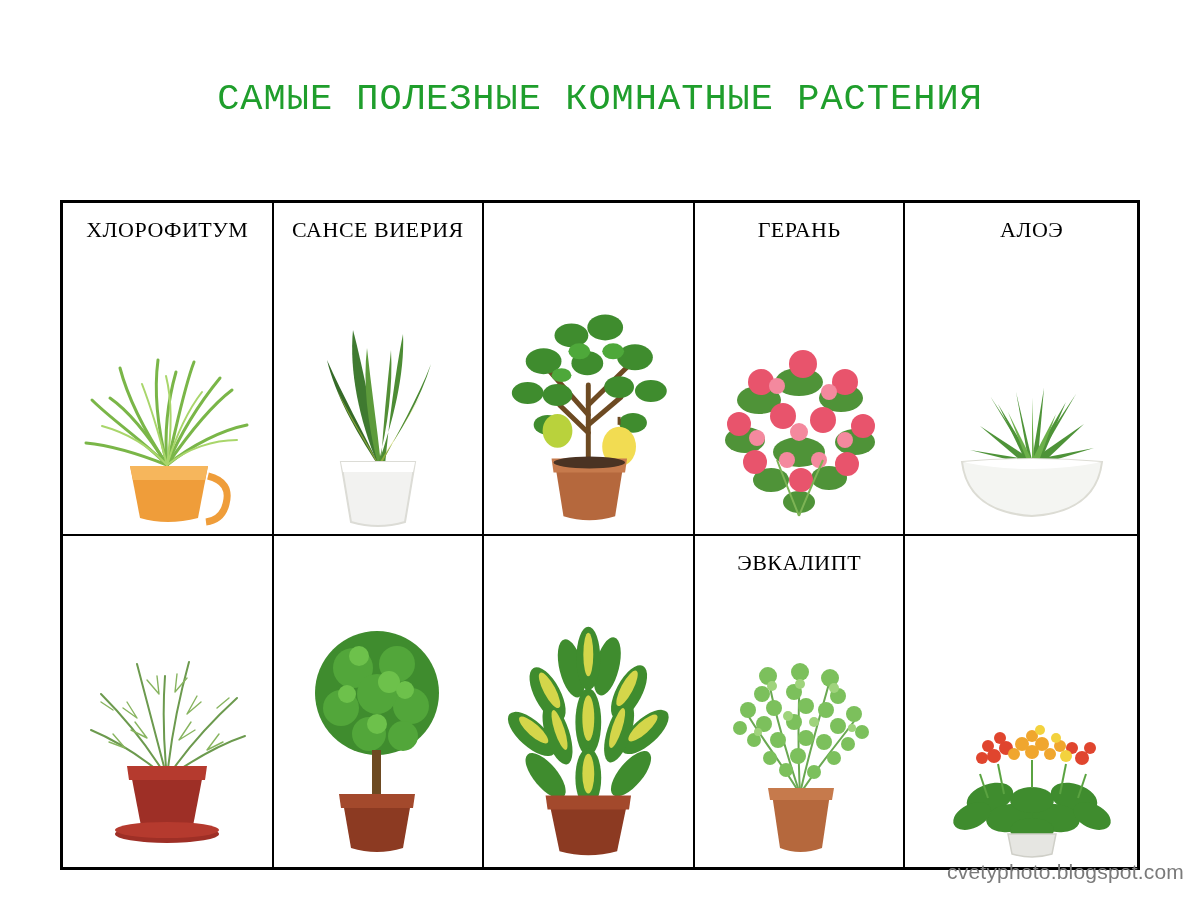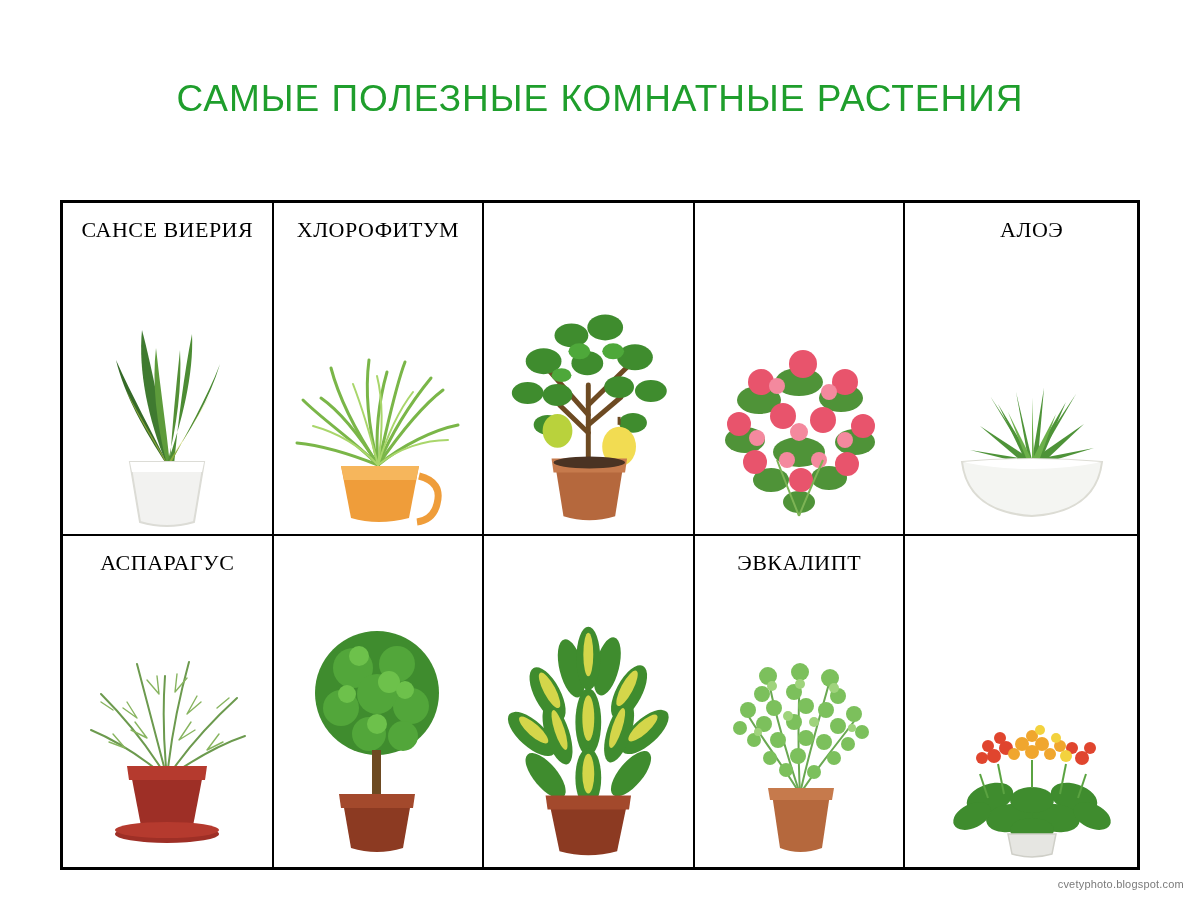--- a/index.html
+++ b/index.html
@@ -22,21 +22,21 @@
     height: 900px;
     background: #ffffff;
   }
 
   .page-title {
     position: absolute;
     top: 78px;
     left: 0;
     width: 1200px;
     text-align: center;
-    font-family: Liberation Sans, sans-serif;
+    font-family: Liberation Mono, monospace;
     font-size: 37px;
     letter-spacing: 1px;
     color: #1f9e2c;
     text-transform: uppercase;
     white-space: nowrap;
   }
 
   .plant-table {
     position: absolute;
     left: 60px;
@@ -92,57 +92,37 @@
     justify-content: center;
     padding-bottom: 4px;
     box-sizing: border-box;
   }
 
   .cell-art svg { display: block; }
 
   .watermark {
     position: absolute;
     right: 16px;
-    bottom: 10px;
+    bottom: 16px;
     font-family: "Liberation Sans", sans-serif;
-    font-size: 11px;
+    font-size: 21px;
     color: #7a7a7a;
     letter-spacing: 0.2px;
   }
 </style>
 </head>
 <body>
 
 <div class="page">
 
   <div class="page-title">Самые полезные комнатные растения</div>
 
   <div class="plant-table">
 
     <div class="table-row first">
-
-      <div class="cell">
-        <div class="cell-label">САНСЕ ВИЕРИЯ</div>
-        <div class="cell-art">
-          <svg width="170" height="240" viewBox="0 0 170 240">
-            <g>
-              <path d="M85 175 C66 130 56 80 60 40 C70 78 80 130 88 175 Z" fill="#3f7a30"></path>
-              <path d="M85 175 C100 132 112 84 110 44 C102 84 96 132 92 175 Z" fill="#4c8c34"></path>
-              <path d="M85 175 C62 140 42 104 34 70 C50 106 70 142 86 175 Z" fill="#356a28"></path>
-              <path d="M85 175 C108 142 128 108 138 74 C124 110 104 144 88 175 Z" fill="#4a8a33"></path>
-              <path d="M85 175 C74 132 70 92 74 58 C78 96 84 136 88 175 Z" fill="#5d9b3b"></path>
-              <path d="M85 175 C95 136 100 96 98 60 C94 98 90 136 88 175 Z" fill="#538f36"></path>
-              <path d="M85 175 C70 148 54 124 44 100 C58 128 74 152 86 175 Z" fill="#cdd14a" opacity="0.55"></path>
-              <path d="M85 175 C100 150 118 126 128 104 C114 130 98 154 88 175 Z" fill="#cdd14a" opacity="0.5"></path>
-            </g>
-            <path d="M48 172 L122 172 L112 232 Q85 240 58 232 Z" fill="#f2f2f0" stroke="#dcdcd6" stroke-width="2"></path>
-            <path d="M48 172 L122 172 L120 182 L50 182 Z" fill="#ffffff"></path>
-          </svg>
-        </div>
-      </div>
 
       <div class="cell">
         <div class="cell-label">ХЛОРОФИТУМ</div>
         <div class="cell-art">
           <svg width="190" height="250" viewBox="0 0 190 250">
             <g stroke="#7ab648" fill="none" stroke-width="3" stroke-linecap="round">
               <path d="M95 185 C70 160 40 140 20 120"></path>
               <path d="M95 185 C72 150 55 115 48 88"></path>
               <path d="M95 185 C85 145 82 110 86 80"></path>
               <path d="M95 185 C105 145 112 108 122 82"></path>
@@ -161,20 +141,40 @@
               <path d="M95 185 C100 150 100 120 94 96"></path>
             </g>
             <path d="M58 186 L136 186 L126 238 Q95 246 68 238 Z" fill="#ef9d3a"></path>
             <path d="M58 186 L136 186 L133 200 L61 200 Z" fill="#f6b65c"></path>
             <path d="M136 196 q24 6 18 28 q-4 16 -20 18" stroke="#ef9d3a" stroke-width="7" fill="none"></path>
           </svg>
         </div>
       </div>
 
       <div class="cell">
+        <div class="cell-label">САНСЕ ВИЕРИЯ</div>
+        <div class="cell-art">
+          <svg width="170" height="240" viewBox="0 0 170 240">
+            <g>
+              <path d="M85 175 C66 130 56 80 60 40 C70 78 80 130 88 175 Z" fill="#3f7a30"></path>
+              <path d="M85 175 C100 132 112 84 110 44 C102 84 96 132 92 175 Z" fill="#4c8c34"></path>
+              <path d="M85 175 C62 140 42 104 34 70 C50 106 70 142 86 175 Z" fill="#356a28"></path>
+              <path d="M85 175 C108 142 128 108 138 74 C124 110 104 144 88 175 Z" fill="#4a8a33"></path>
+              <path d="M85 175 C74 132 70 92 74 58 C78 96 84 136 88 175 Z" fill="#5d9b3b"></path>
+              <path d="M85 175 C95 136 100 96 98 60 C94 98 90 136 88 175 Z" fill="#538f36"></path>
+              <path d="M85 175 C70 148 54 124 44 100 C58 128 74 152 86 175 Z" fill="#cdd14a" opacity="0.55"></path>
+              <path d="M85 175 C100 150 118 126 128 104 C114 130 98 154 88 175 Z" fill="#cdd14a" opacity="0.5"></path>
+            </g>
+            <path d="M48 172 L122 172 L112 232 Q85 240 58 232 Z" fill="#f2f2f0" stroke="#dcdcd6" stroke-width="2"></path>
+            <path d="M48 172 L122 172 L120 182 L50 182 Z" fill="#ffffff"></path>
+          </svg>
+        </div>
+      </div>
+
+      <div class="cell">
         <div class="cell-art">
           <svg width="210" height="265" viewBox="0 0 210 265">
             <g stroke="#6d4a22" stroke-width="5" fill="none" stroke-linecap="round">
               <path d="M105 200 L105 120"></path>
               <path d="M105 150 L66 106"></path>
               <path d="M105 140 L146 100"></path>
               <path d="M105 168 L76 140"></path>
               <path d="M105 160 L138 132"></path>
             </g>
             <g fill="#3f8c2e">
@@ -199,20 +199,21 @@
             <ellipse cx="136" cy="182" rx="17" ry="20" fill="#f2dc52"></ellipse>
             <path d="M136 160 l0 -8" stroke="#6d4a22" stroke-width="3"></path>
             <path d="M72 202 L140 202 L132 252 Q106 260 80 252 Z" fill="#b5683d"></path>
             <path d="M68 194 L144 194 L142 208 L70 208 Z" fill="#c67a4c"></path>
             <ellipse cx="106" cy="198" rx="36" ry="6" fill="#4a3323"></ellipse>
           </svg>
         </div>
       </div>
 
       <div class="cell">
+        <div class="cell-label">ГЕРАНЬ</div>
         <div class="cell-art">
           <svg width="200" height="210" viewBox="0 0 200 210">
             <g fill="#4f9338">
               <ellipse cx="60" cy="80" rx="22" ry="14"></ellipse>
               <ellipse cx="142" cy="78" rx="22" ry="14"></ellipse>
               <ellipse cx="100" cy="62" rx="24" ry="14"></ellipse>
               <ellipse cx="46" cy="120" rx="20" ry="13"></ellipse>
               <ellipse cx="156" cy="122" rx="20" ry="13"></ellipse>
               <ellipse cx="100" cy="132" rx="26" ry="15"></ellipse>
               <ellipse cx="72" cy="160" rx="18" ry="12"></ellipse>
@@ -272,21 +273,20 @@
             <path d="M30 132 Q100 126 170 132 Q164 182 100 186 Q36 182 30 132 Z" fill="#f4f5f2" stroke="#dcdcd4" stroke-width="2"></path>
             <path d="M30 132 Q100 126 170 132 Q100 146 30 132 Z" fill="#ffffff"></path>
           </svg>
         </div>
       </div>
     </div>
 
     <div class="table-row">
 
       <div class="cell">
-        <div class="cell-label">АСПАРАГУС</div>
         <div class="cell-art">
           <svg width="200" height="265" viewBox="0 0 200 265">
             <g stroke="#6c9a4e" stroke-width="2" fill="none" stroke-linecap="round">
               <path d="M100 180 C82 150 58 120 34 96"></path>
               <path d="M100 180 C90 142 80 104 70 66"></path>
               <path d="M100 180 C104 140 112 100 122 64"></path>
               <path d="M100 180 C120 150 146 122 170 100"></path>
               <path d="M100 180 C76 160 48 142 24 132"></path>
               <path d="M100 180 C126 162 154 146 178 138"></path>
               <path d="M100 180 C96 140 96 106 98 78"></path>

